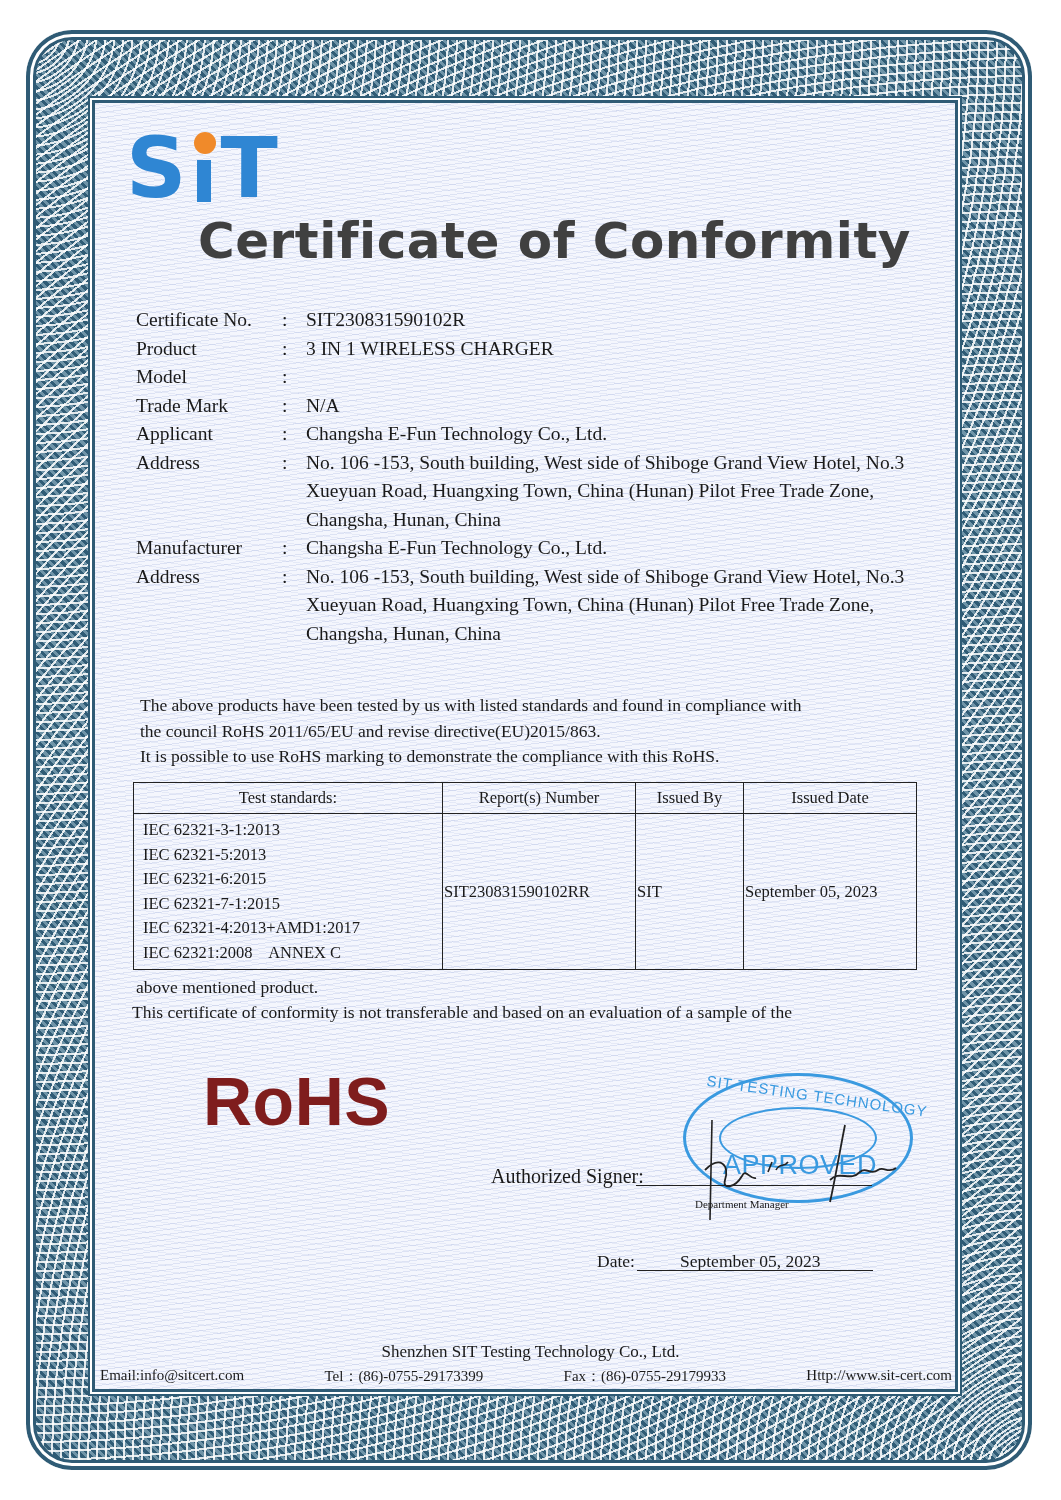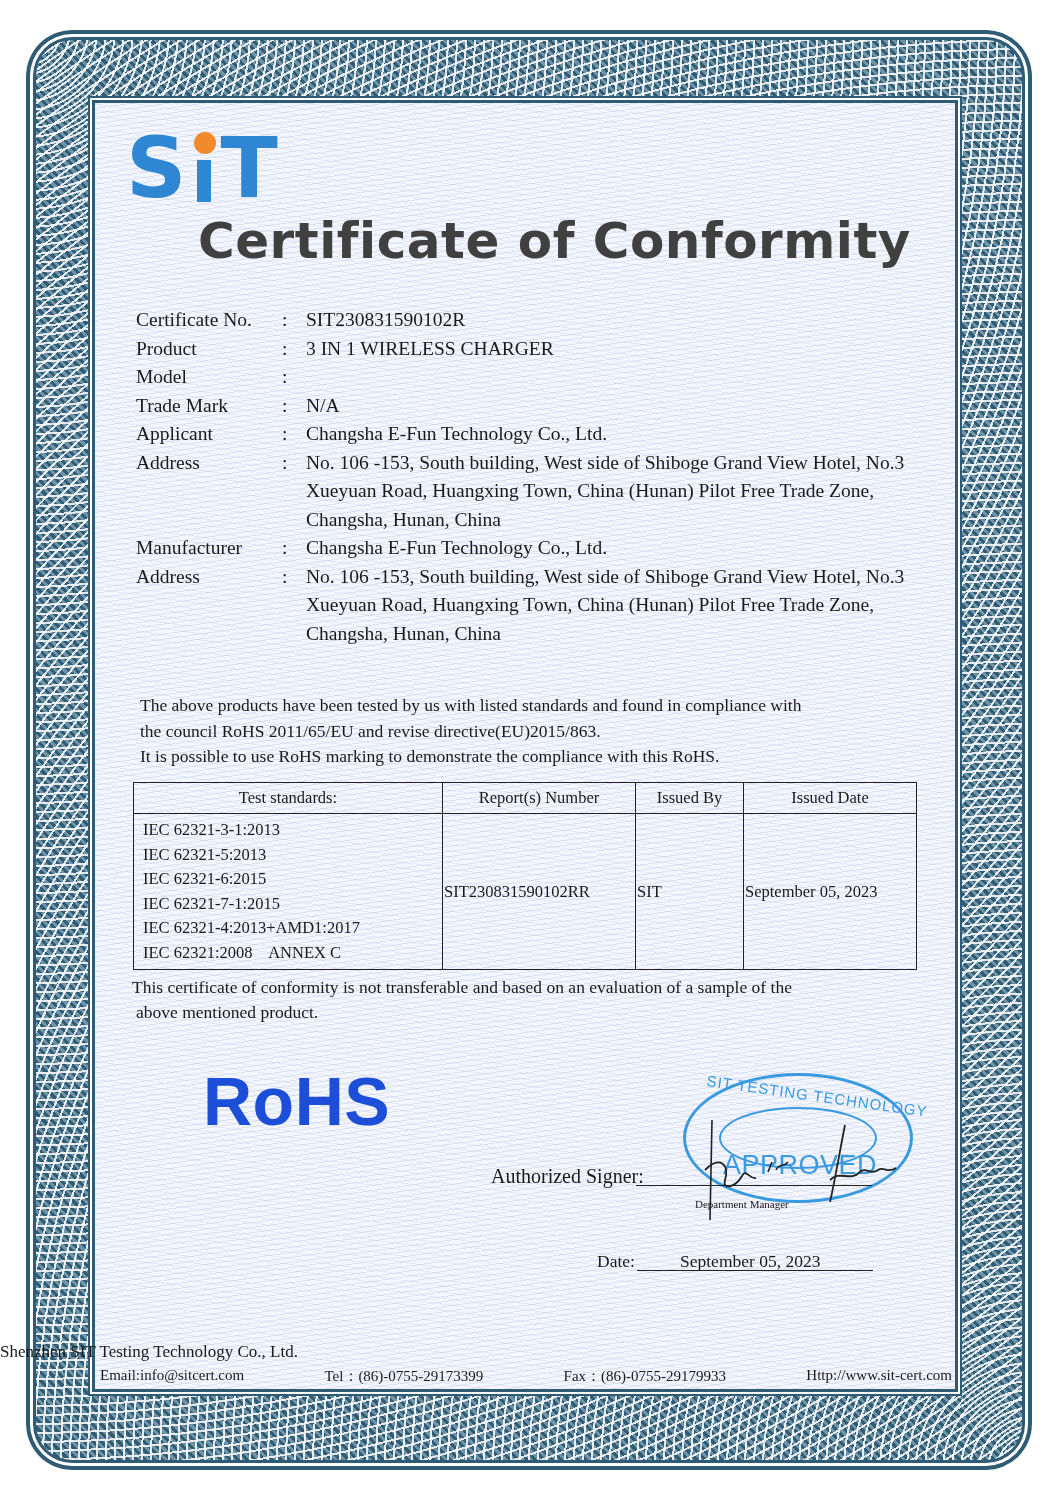--- a/index.html
+++ b/index.html
@@ -67,21 +67,21 @@
   }
   table.std th, table.std td { border: 1.5px solid #222; }
   table.std th { font-weight: normal; height: 28px; text-align: center; }
   table.std td { text-align: left; vertical-align: middle; }
   table.std td.stds { text-align: left; padding: 4px 9px; line-height: 24.5px; }
 
   .notice { left: 132px; top: 975px; width: 790px; font-size: 17.5px; line-height: 25px; }
 
   .rohs {
     left: 203px; top: 1062px; font-family: "Liberation Sans", sans-serif; font-weight: bold;
-    font-size: 68px; color: #1d4ed8; letter-spacing: 0.5px;
+    font-size: 68px; color: #7f1d1d; letter-spacing: 0.5px;
   }
 
   .signer { left: 491px; top: 1165px; font-size: 20px; white-space: nowrap; }
   .signer-line { left: 636px; top: 1185px; width: 236px; border-bottom: 1.3px solid #222; }
   .signer-role { left: 695px; top: 1198px; font-size: 11px; white-space: nowrap; }
 
   .stamp {
     left: 683px; top: 1073px; width: 230px; height: 130px; border: 3px solid #3a9ae0; border-radius: 50%;
     box-sizing: border-box;
   }
@@ -96,21 +96,21 @@
   .stamp-ring {
     left: 708px; top: 1072px; font-family: "Liberation Sans", sans-serif; font-size: 15px; color: #3a9ae0;
     letter-spacing: 1px; transform: rotate(8deg); transform-origin: left top; white-space: nowrap;
   }
   .signature { left: 690px; top: 1110px; width: 220px; height: 110px; }
 
   .date-lbl { left: 597px; top: 1251px; font-size: 17.5px; }
   .date-line { left: 637px; top: 1270px; width: 236px; border-bottom: 1.3px solid #222; }
   .date-val { left: 680px; top: 1251px; font-size: 17.5px; white-space: nowrap; }
 
-  .company { left: 0; width: 1061px; top: 1342px; font-size: 17px; }
+  .company { left: 0; width: 1061px; top: 1342px; text-align: center; font-size: 17px; }
   .contacts {
     left: 100px; top: 1367px; width: 852px; display: flex; justify-content: space-between;
     font-size: 15px; white-space: nowrap; gap: 39px;
   }
 </style>
 </head>
 <body>
 
 <div class="frame">
   <div class="frame-scallops"></div>
@@ -196,22 +196,22 @@
         <div style="white-space:pre">IEC 62321:2008    ANNEX C</div>
       </td>
       <td>SIT230831590102RR</td>
       <td>SIT</td>
       <td>September 05, 2023</td>
     </tr>
   </tbody>
 </table>
 
 <div class="abs notice">
+  <div style="padding-left:4px">above mentioned product.</div>
   <div>This certificate of conformity is not transferable and based on an evaluation of a sample of the</div>
-  <div style="padding-left:4px">above mentioned product.</div>
 </div>
 
 <div class="abs rohs">RoHS</div>
 
 <div class="abs stamp"></div>
 <div class="abs stamp-inner"></div>
 <div class="abs stamp-ring">SIT TESTING TECHNOLOGY</div>
 <div class="abs stamp-word">APPROVED</div>
 
 <div class="abs signer">Authorized Signer:</div>

